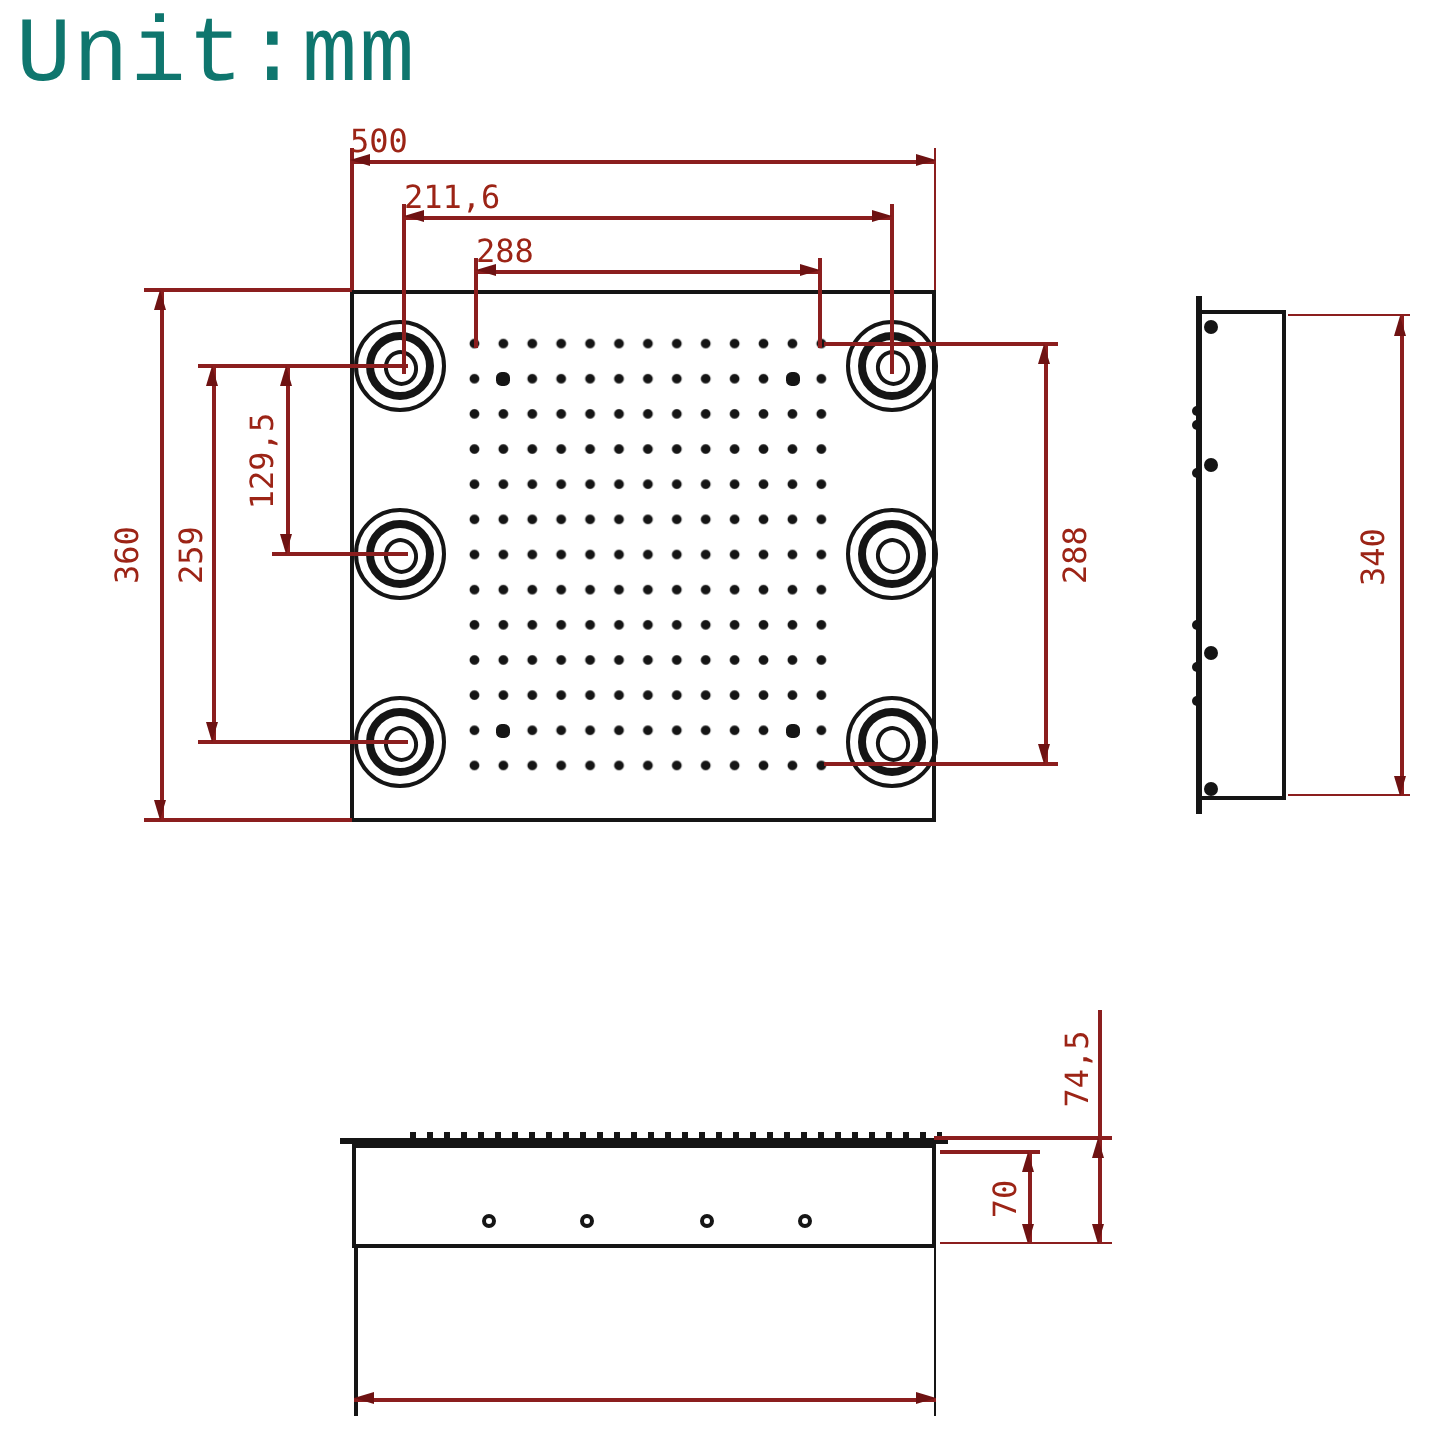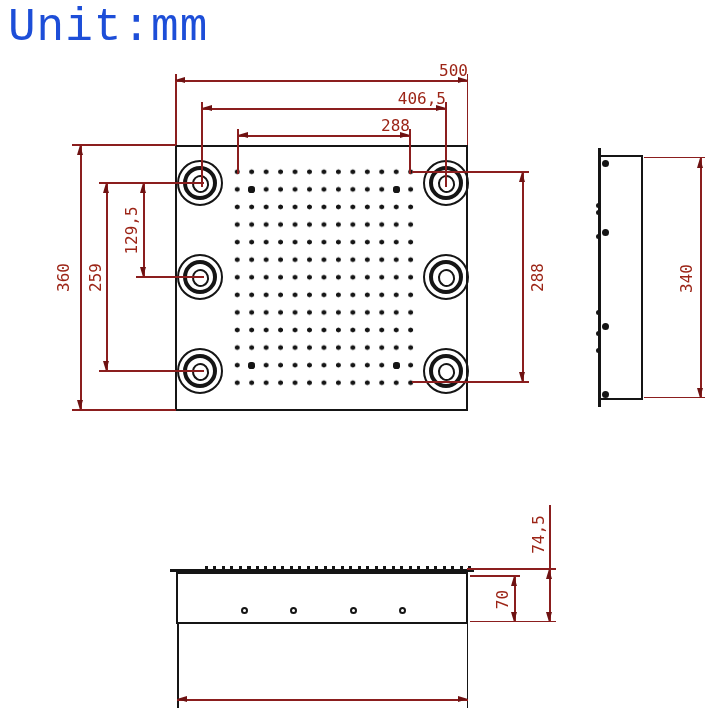--- a/index.html
+++ b/index.html
@@ -1,34 +1,34 @@
 <!DOCTYPE html>
 <html><head>
 <meta charset="utf-8">
 <style>
   html,body{margin:0;padding:0;background:#ffffff;}
   .canvas{position:relative;width:725px;height:725px;background:#ffffff;overflow:hidden;
           font-family:"DejaVu Sans Mono", monospace;}
   .title{position:absolute;left:8px;top:2px;font-family:"Liberation Mono", monospace;
-         font-size:46px;color:#1d4ed8;letter-spacing:1px;white-space:nowrap;}
+         font-size:46px;color:#0f766e;letter-spacing:1px;white-space:nowrap;}
   
   .blk{background:#151515;position:absolute;}
   .rect{position:absolute;box-sizing:border-box;border:2.5px solid #151515;background:#fff;}
   .rect-thin{position:absolute;box-sizing:border-box;border:2px solid #151515;background:#fff;}
   
   .hline{position:absolute;height:1.5px;background:#8b1e1e;}
   .vline{position:absolute;width:1.5px;background:#8b1e1e;}
   
   .arr{position:absolute;width:0;height:0;border-style:solid;}
   .arr-l{border-width:3.5px 10px 3.5px 0;border-color:transparent #6e1212 transparent transparent;}
   .arr-r{border-width:3.5px 0 3.5px 10px;border-color:transparent transparent transparent #6e1212;}
   .arr-u{border-width:0 3.5px 10px 3.5px;border-color:transparent transparent #6e1212 transparent;}
   .arr-d{border-width:10px 3.5px 0 3.5px;border-color:#6e1212 transparent transparent transparent;}
   
-  .dlabel{position:absolute;color:#9c2416;font-size:16px;text-align:right;white-space:nowrap;}
+  .dlabel{position:absolute;color:#9c2416;font-size:16px;text-align:left;white-space:nowrap;}
   .vlabel{position:absolute;display:flex;align-items:center;justify-content:center;}
   .vlabel span{transform:rotate(-90deg);color:#9c2416;font-size:16px;white-space:nowrap;}
   
   .hole{position:absolute;width:46px;height:46px;box-sizing:border-box;border:2px solid #151515;border-radius:50%;}
   .hole .mid{position:absolute;inset:4px;border:4px solid #151515;border-radius:50%;}
   .hole .inn{position:absolute;inset:13px 12px 11px 13px;border:2px solid #151515;border-radius:50%;transform:rotate(-18deg);}
   
   .grid{position:absolute;left:230px;top:163px;width:188px;height:229px;
         background-image:radial-gradient(circle, #151515 2.1px, rgba(0,0,0,0) 2.7px);
         background-size:14.46px 17.58px;}
@@ -84,21 +84,21 @@
   <div class="hline" style="left:175px;top:80px;width:293px;"></div>
   <div class="arr arr-l" style="left:175px;top:77px;"></div>
   <div class="arr arr-r" style="left:458px;top:77px;"></div>
   <div class="dlabel" style="left:175px;width:293px;top:61px;">500</div>
 
   <div class="vline" style="left:201px;top:102px;height:85px;"></div>
   <div class="vline" style="left:445px;top:102px;height:85px;"></div>
   <div class="hline" style="left:202px;top:108px;width:244px;"></div>
   <div class="arr arr-l" style="left:202px;top:105px;"></div>
   <div class="arr arr-r" style="left:436px;top:105px;"></div>
-  <div class="dlabel" style="left:202px;width:244px;top:89px;">406,5</div>
+  <div class="dlabel" style="left:202px;width:244px;top:89px;">211,6</div>
 
   <div class="vline" style="left:237px;top:129px;height:45px;"></div>
   <div class="vline" style="left:409px;top:129px;height:45px;"></div>
   <div class="hline" style="left:238px;top:135px;width:172px;"></div>
   <div class="arr arr-l" style="left:238px;top:132px;"></div>
   <div class="arr arr-r" style="left:400px;top:132px;"></div>
   <div class="dlabel" style="left:238px;width:172px;top:116px;">288</div>
 
   <div class="hline" style="left:72px;top:144px;width:104px;"></div>
   <div class="hline" style="left:72px;top:409px;width:104px;"></div>

